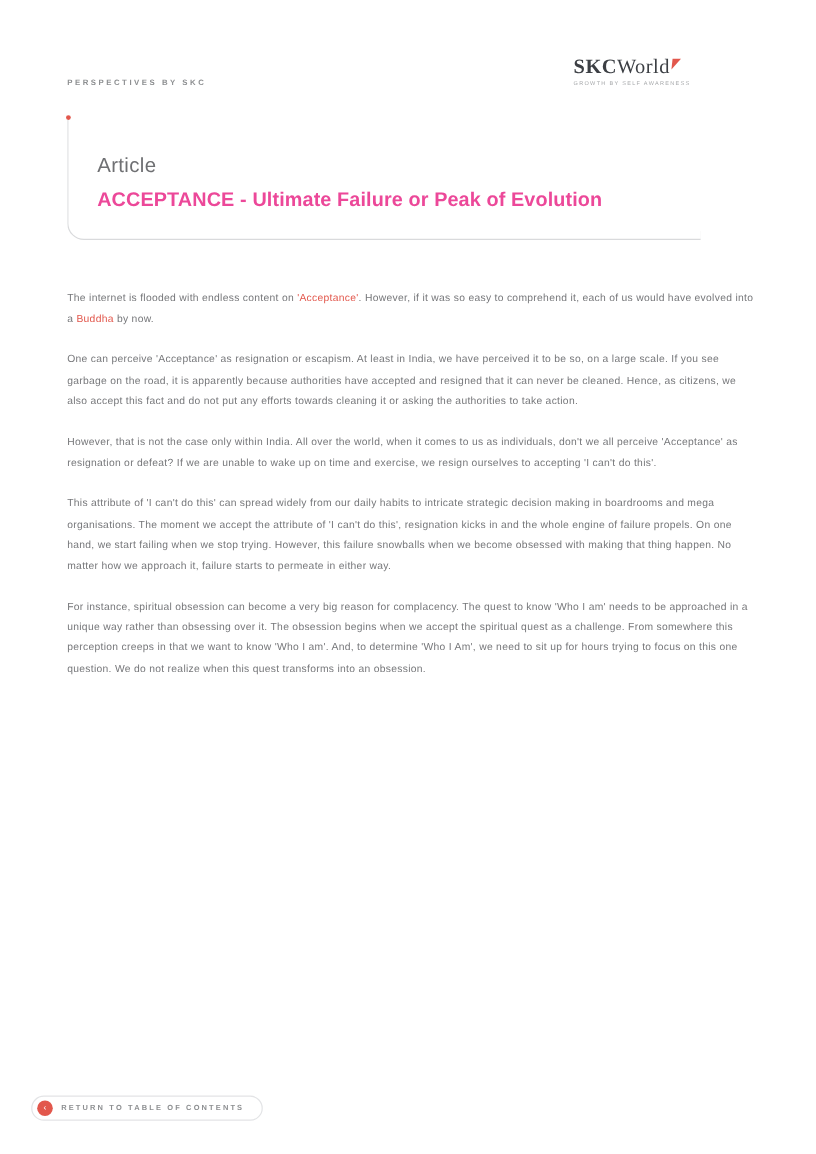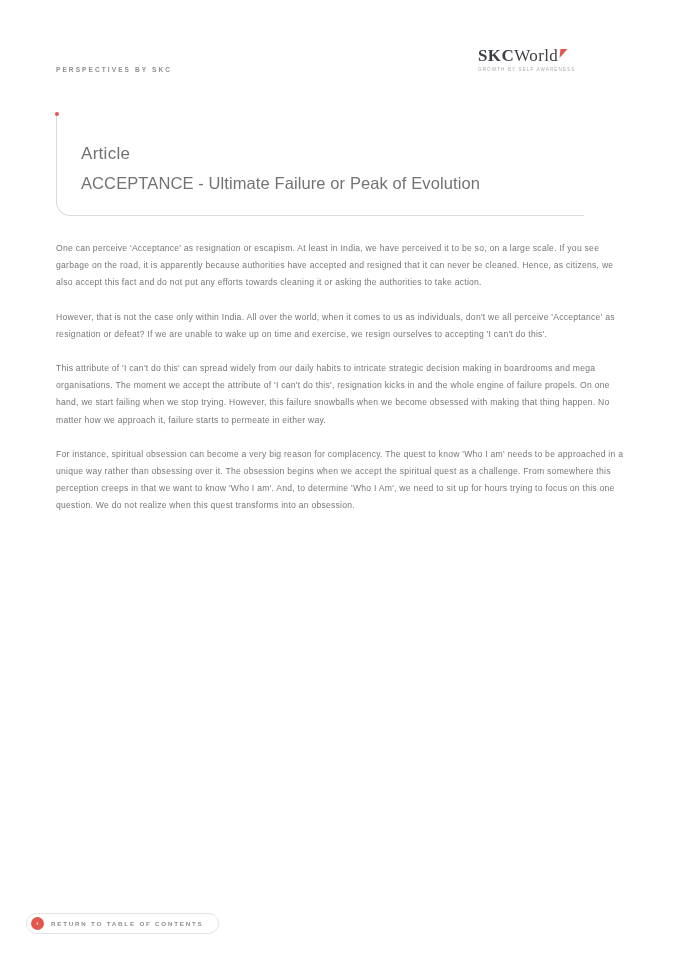--- a/index.html
+++ b/index.html
@@ -70,21 +70,21 @@
     letter-spacing: 1.1px;
     color: #a7a9ab;
     text-transform: uppercase;
     white-space: nowrap;
   }
 
   
   .title-block {
     position: absolute;
     left: 56px;
-    top: 116px;
+    top: 100px;
     width: 528px;
     border-left: 1.5px solid #d9dadc;
     border-bottom: 1.5px solid #d9dadc;
     border-bottom-left-radius: 14px;
     padding: 28px 0 22px 24px;
     box-sizing: border-box;
   }
   .title-block::before {
     content: "";
     position: absolute;
@@ -96,22 +96,22 @@
     background: #e2574c;
   }
   .title-kind {
     font-size: 17px;
     color: #6f7073;
     letter-spacing: 0.3px;
     margin-bottom: 10px;
   }
   .title-main {
     font-size: 16.5px;
-    font-weight: normal;
-    color: #737373;
+    font-weight: bold;
+    color: #ec4899;
     letter-spacing: 0.1px;
     white-space: nowrap;
   }
 
   
   .body {
     position: absolute;
     left: 56px;
     top: 240px;
     width: 572px;
@@ -183,20 +183,21 @@
     </div>
     <div class="brand-tag">GROWTH BY SELF AWARENESS</div>
   </div>
 
   <div class="title-block">
     <div class="title-kind">Article</div>
     <div class="title-main">ACCEPTANCE - Ultimate Failure or Peak of Evolution</div>
   </div>
 
   <div class="body">
+      <p><span>The internet is flooded with endless content on </span><span class="hl">'Acceptance'</span><span>. However, if it was so easy to comprehend it, each of us would have evolved into a </span><span class="hl">Buddha</span><span> by now.</span></p>
       <p><span>One can perceive 'Acceptance' as resignation or escapism. At least in India, we have perceived it to be so, on a large scale. If you see garbage on the road, it is apparently because authorities have accepted and resigned that it can never be cleaned. Hence, as citizens, we also accept this fact and do not put any efforts towards cleaning it or asking the authorities to take action.</span></p>
       <p><span>However, that is not the case only within India. All over the world, when it comes to us as individuals, don't we all perceive 'Acceptance' as resignation or defeat? If we are unable to wake up on time and exercise, we resign ourselves to accepting 'I can't do this'.</span></p>
       <p><span>This attribute of 'I can't do this' can spread widely from our daily habits to intricate strategic decision making in boardrooms and mega organisations. The moment we accept the attribute of 'I can't do this', resignation kicks in and the whole engine of failure propels. On one hand, we start failing when we stop trying. However, this failure snowballs when we become obsessed with making that thing happen. No matter how we approach it, failure starts to permeate in either way.</span></p>
       <p><span>For instance, spiritual obsession can become a very big reason for complacency. The quest to know 'Who I am' needs to be approached in a unique way rather than obsessing over it. The obsession begins when we accept the spiritual quest as a challenge. From somewhere this perception creeps in that we want to know 'Who I am'. And, to determine 'Who I Am', we need to sit up for hours trying to focus on this one question. We do not realize when this quest transforms into an obsession.</span></p>
     </div>
 
   <div class="footer">
     <div class="footer-pill">
       <span class="footer-dot">‹</span>
       <span class="footer-text">RETURN TO TABLE OF CONTENTS</span>

